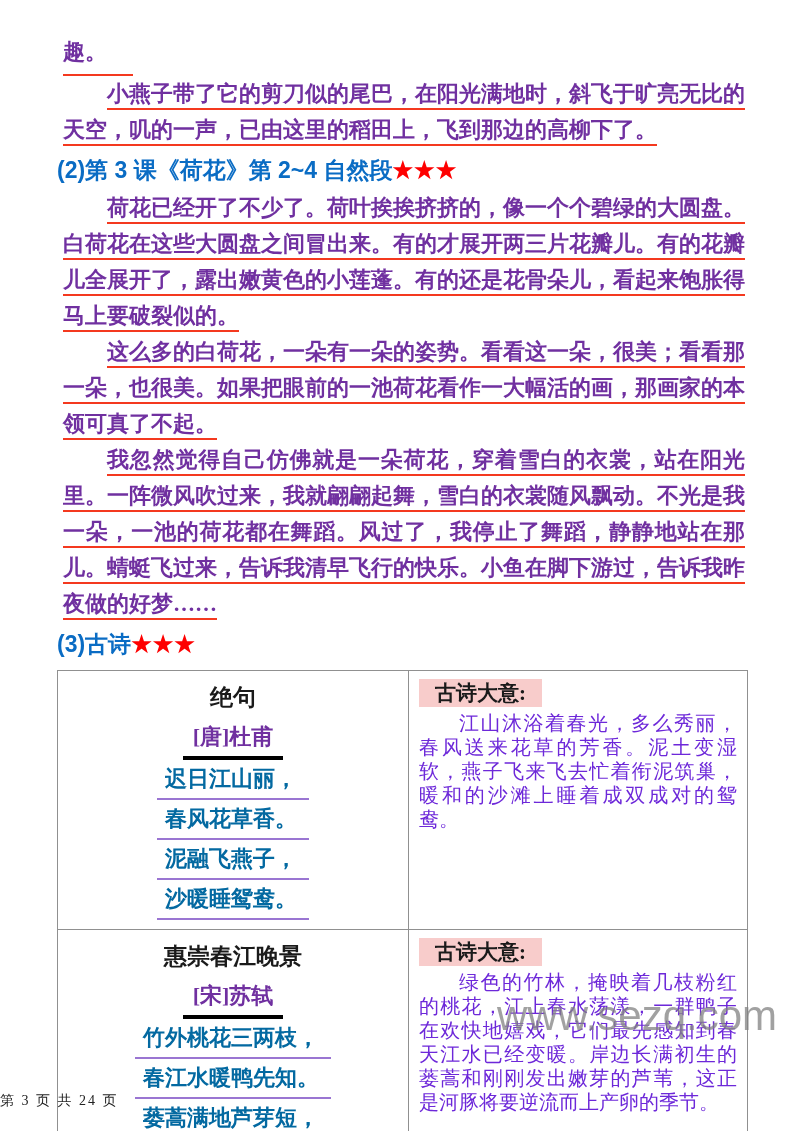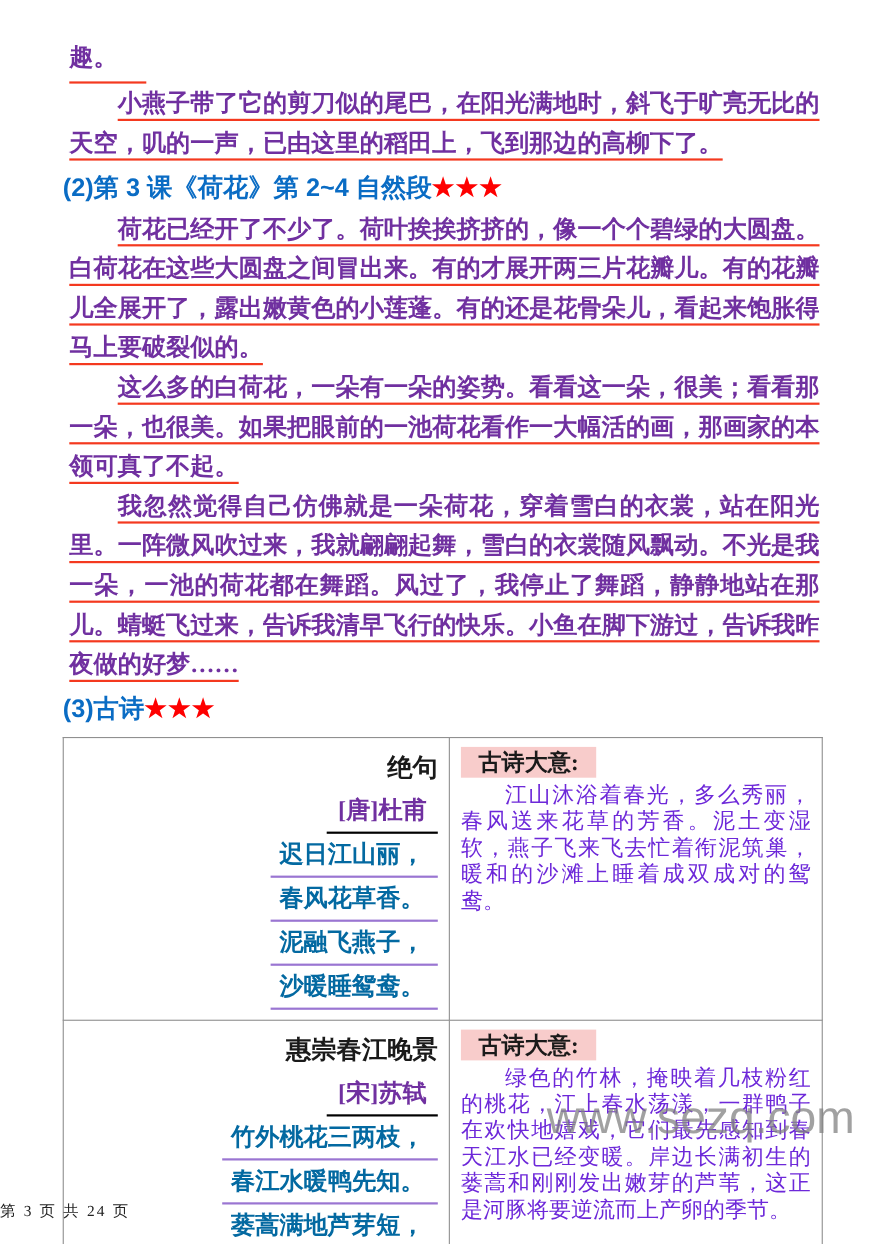--- a/index.html
+++ b/index.html
@@ -46,35 +46,35 @@
     border-collapse:collapse;
     margin:10px 0 0 -6px;
     width:688px;
     table-layout:fixed;
   }
   table.poems td {
     border:1px solid #909090;
     vertical-align:top;
     padding:8px 10px;
   }
-  td.poem-cell { width:330px; text-align:right; }
+  td.poem-cell { width:330px; text-align:center; }
   td.meaning-cell { width:318px; }
   tr.row-1 td { height:190px; }
   tr.row-2 td { height:212px; }
 
   .poem-title {
     font-size:23px; line-height:34px;
     font-weight:bold; color:#1a1a1a;
     margin:2px 0 4px 0;
   }
   .poem-author-line, .poem-verse-line { margin:0 0 1px 0; line-height:35px; }
   .poem-author {
     display:inline-block;
     font-size:22px; color:#7030a0; font-weight:bold;
-    border-bottom:2px solid #000000;
+    border-bottom:4px solid #000000;
     padding:0 10px 2px 10px;
   }
   .poem-line {
     display:inline-block;
     font-size:22px; color:#0369a1; font-weight:bold;
     border-bottom:2px solid #9a75d2;
     padding:0 12px 2px 8px;
   }
   .meaning-label {
     display:inline-block;

